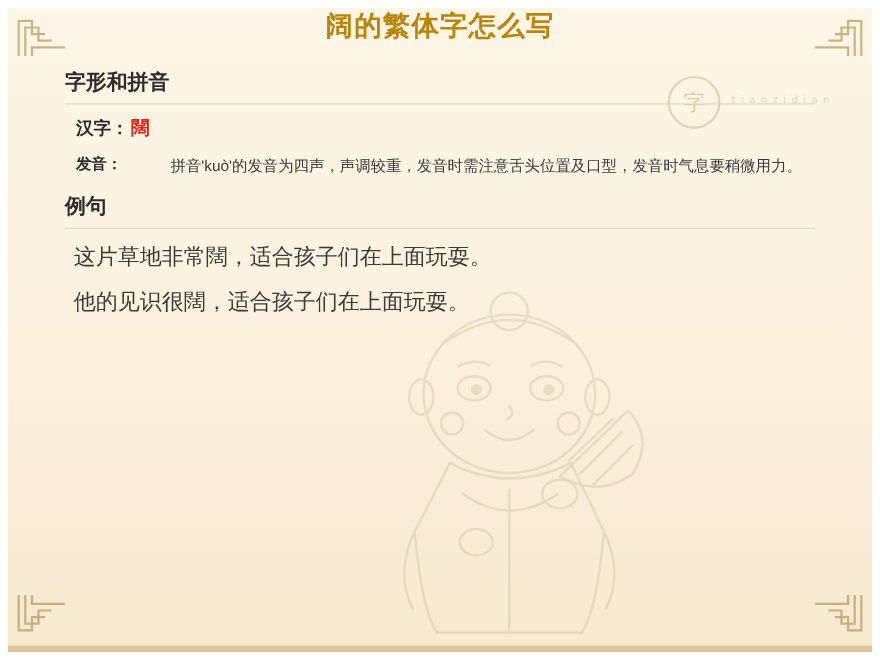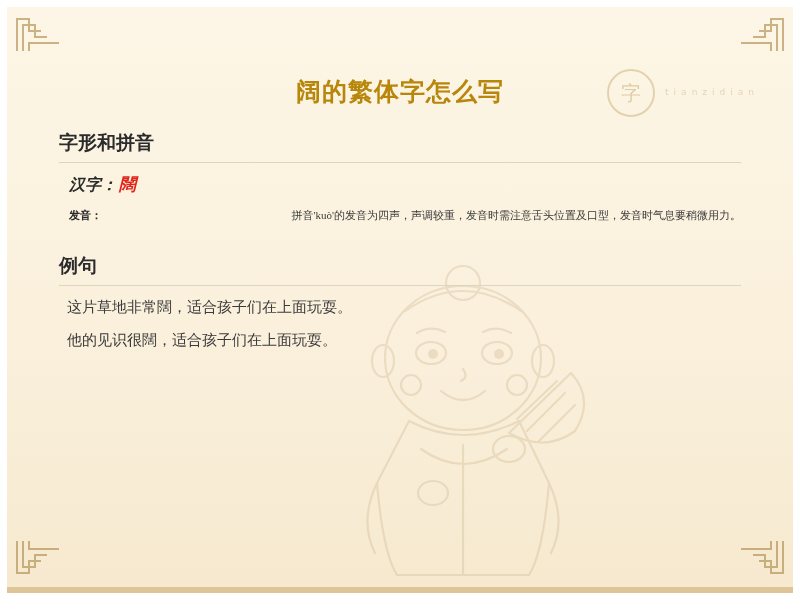--- a/index.html
+++ b/index.html
@@ -95,21 +95,20 @@
     pointer-events: none;
   }
 
   .title {
     position: relative;
     text-align: center;
     color: #b8860b;
     font-size: 25px;
     font-weight: bold;
     letter-spacing: 1px;
-    padding-top: 68px;
     font-family: "DejaVu Sans", sans-serif;
     z-index: 2;
   }
 
   .content {
     position: relative;
     z-index: 2;
     padding: 22px 52px 0 52px;
   }
 
@@ -125,55 +124,53 @@
     background: #ded5c0;
     margin-bottom: 10px;
   }
 
   .field-row {
     display: flex;
     align-items: baseline;
     margin: 0 0 11px 10px;
     font-size: 16px;
     color: #333;
-    font-style: italic;
   }
   .field-label {
     font-weight: bold;
     color: #2b2b2b;
     white-space: nowrap;
     font-family: "DejaVu Sans", sans-serif;
   }
   .field-value-red {
     color: #e2231a;
     font-weight: bold;
     font-size: 17px;
     margin-left: 2px;
     font-family: "DejaVu Sans", sans-serif;
   }
   .field-block {
     display: flex;
     margin: 0 0 4px 10px;
-    font-size: 11px;
+    font-size: 14px;
     color: #3a3a3a;
     line-height: 1.6;
     gap: 44px;
   }
   .field-block .field-label { flex: 0 0 auto; }
   .field-block .field-text {
     flex: 1 1 auto;
-    font-family: Liberation Serif, serif;
-    text-align: right;
+    font-family: Liberation Sans, sans-serif;
   }
 
   .examples-heading {
-    margin-top: 28px;
+    margin-top: 14px;
   }
   .example-line {
-    font-size: 15px;
+    font-size: 20px;
     color: #3a3a3a;
     line-height: 1.55;
     margin: 0 0 10px 8px;
     font-family: "DejaVu Sans", sans-serif;
     position: relative;
     z-index: 2;
   }
 </style>
 </head>
 <body>

